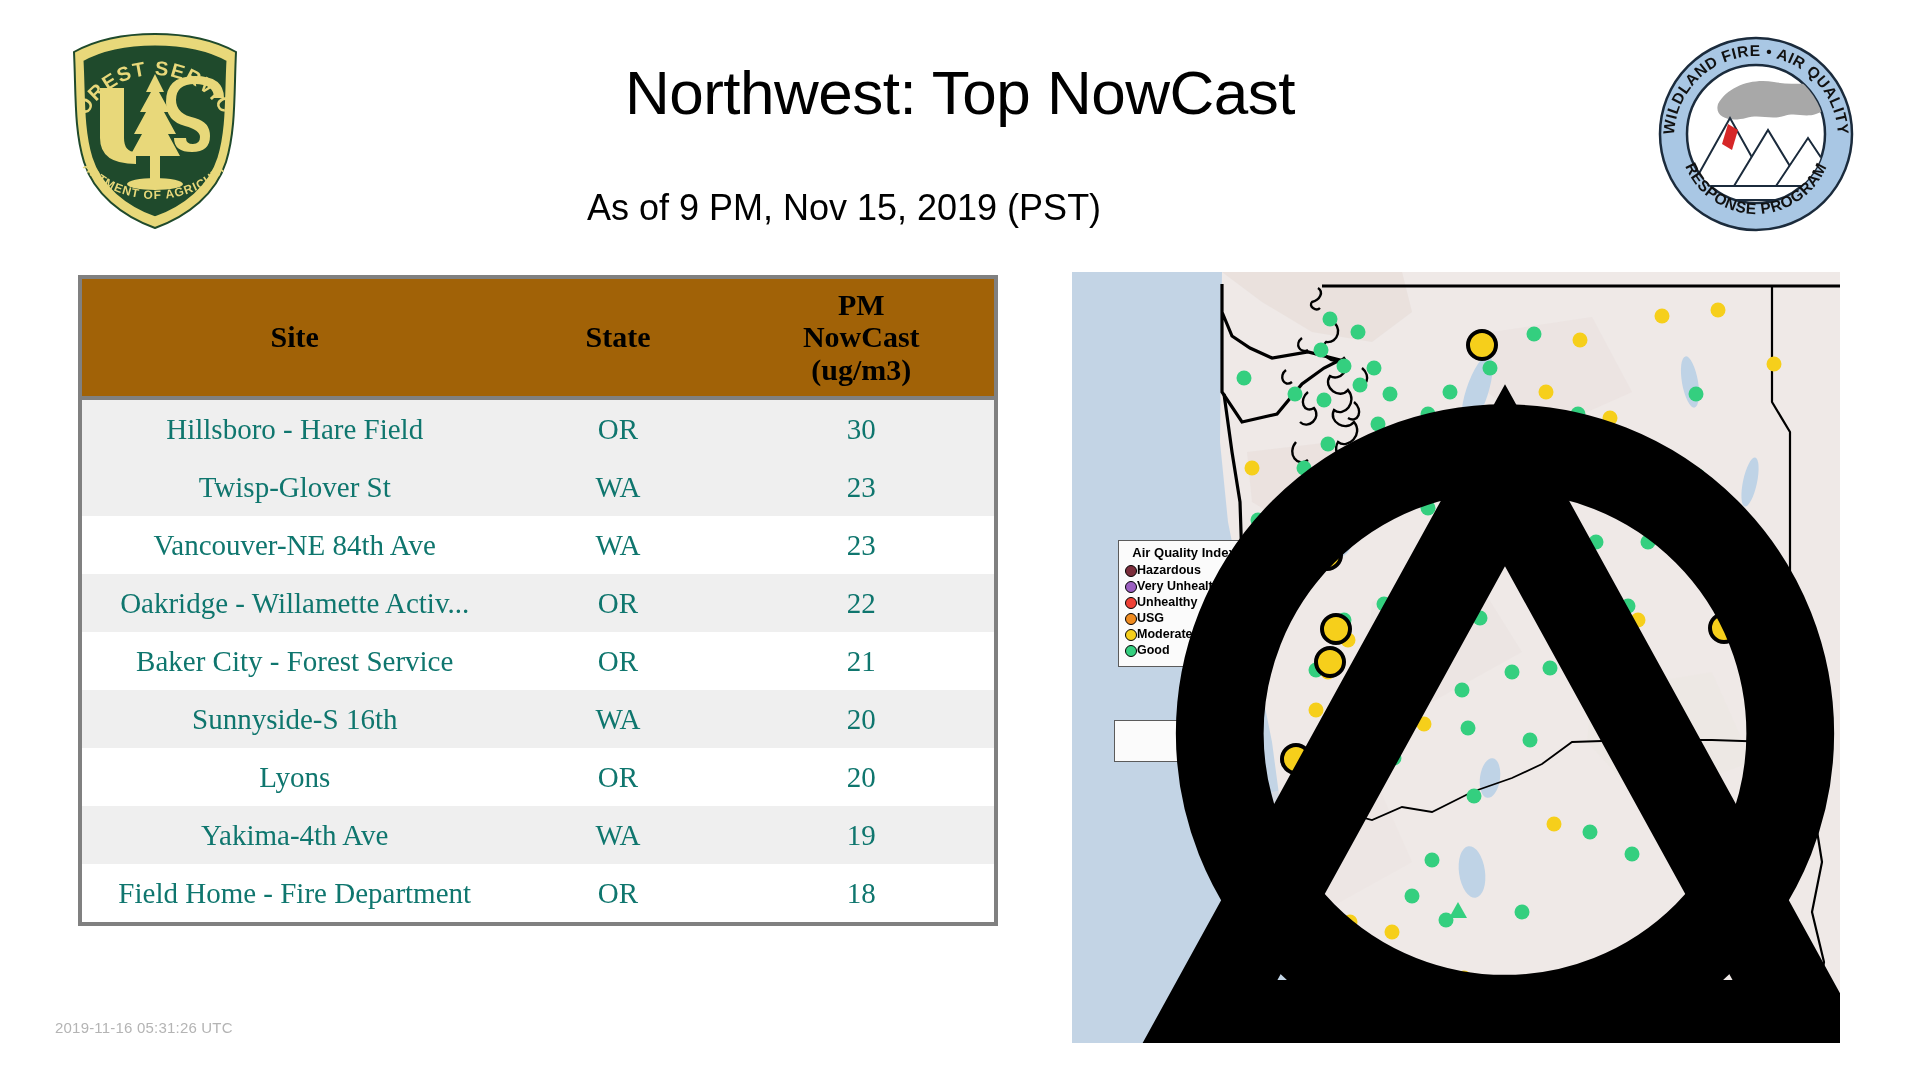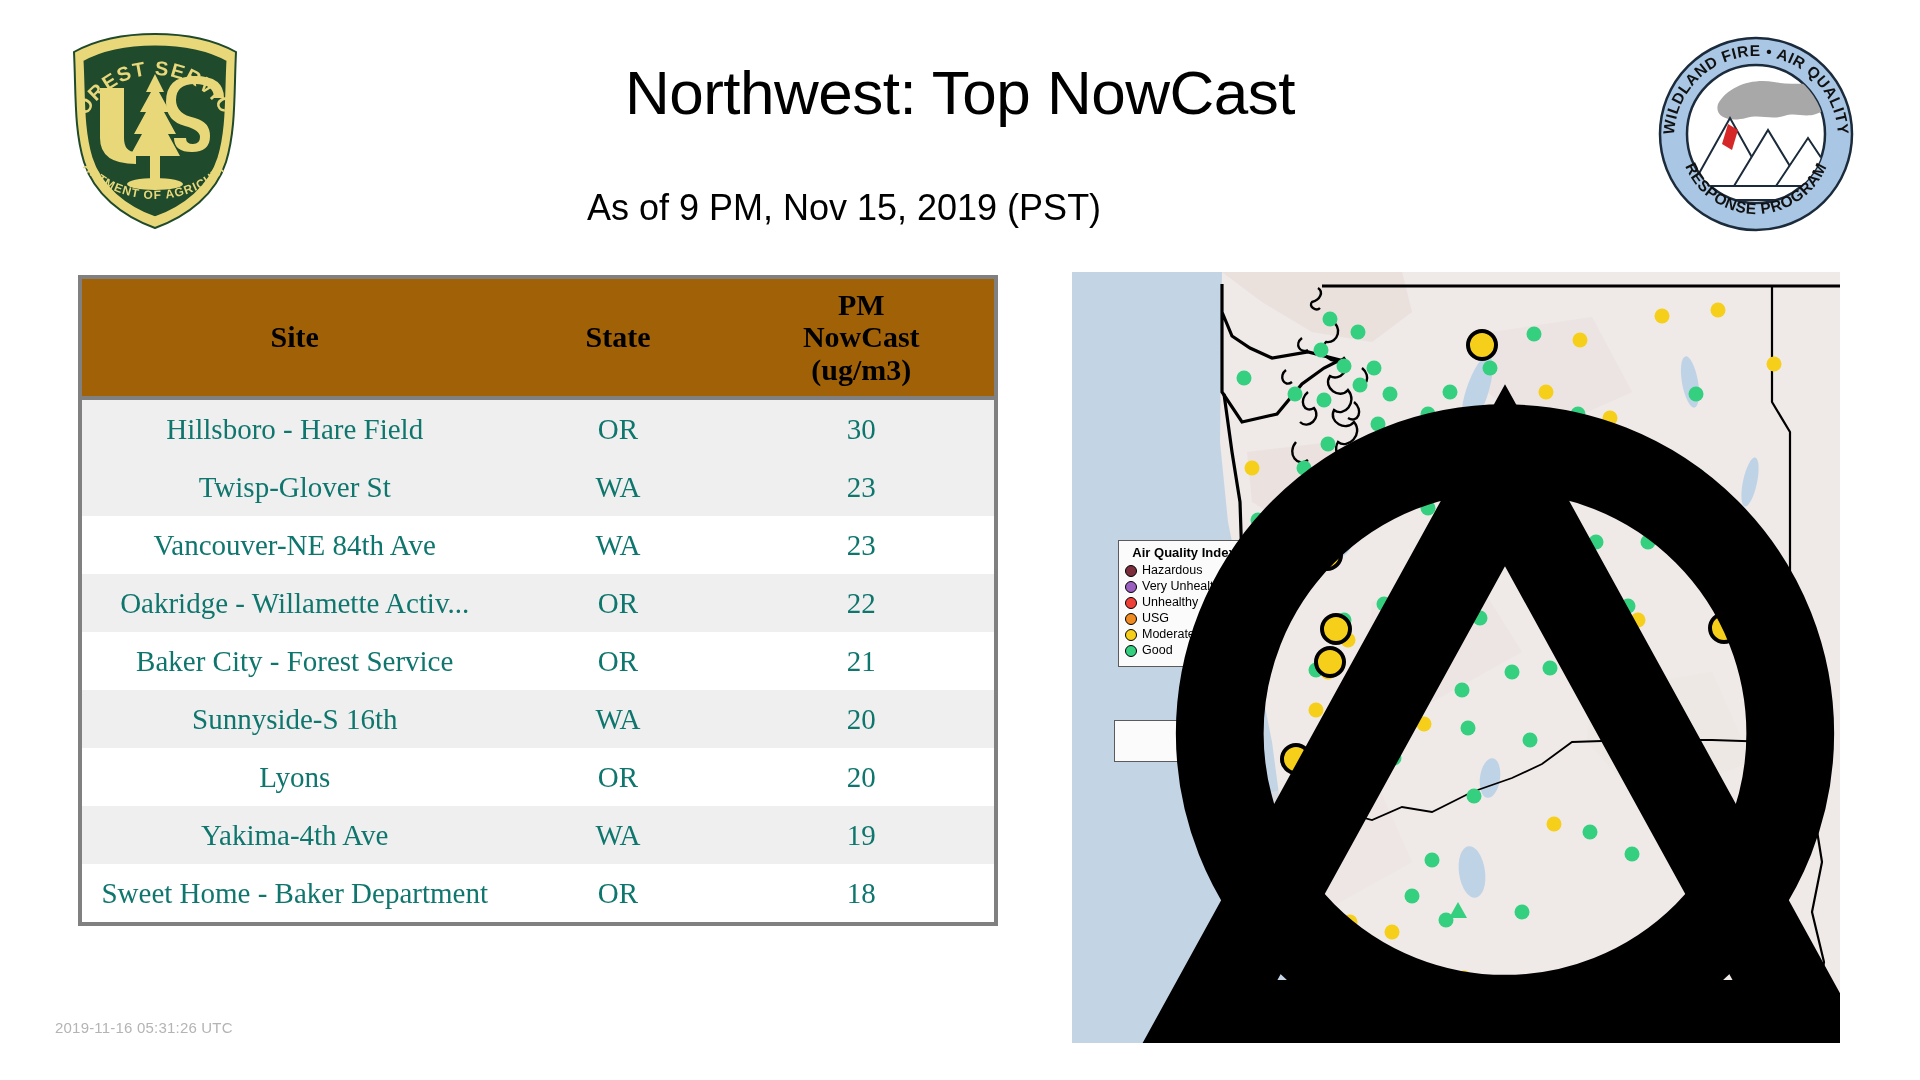--- a/index.html
+++ b/index.html
@@ -85,21 +85,21 @@
   .legend-aqi{
     position:absolute;left:46px;top:268px;width:132px;
     background:#fbfbfb;border:1.5px solid #5b5b5b;
     padding:5px 6px 7px 6px;box-sizing:border-box;
   }
   .legend-aqi .legend-title{
     font-family:"Liberation Sans", sans-serif;
     font-size:13px;font-weight:bold;color:#000;text-align:center;
     margin-bottom:4px;line-height:1;
   }
-  .legend-row{display:flex;align-items:center;gap:5px;height:15px;margin-bottom:1px;}
+  .legend-row{display:flex;align-items:center;height:15px;margin-bottom:1px;font-weight:bold;}
   .legend-dot{
     width:12px;height:12px;border-radius:50%;
     border:1.2px solid #000;flex:0 0 auto;box-sizing:border-box;
   }
   .legend-label{
     font-family:"Liberation Sans", sans-serif;
     font-size:12.5px;color:#000;line-height:1;white-space:nowrap;
   }
   .legend-sym{
     position:absolute;left:42px;top:448px;width:88px;
@@ -238,21 +238,21 @@
           <td>Lyons</td>
           <td>OR</td>
           <td>20</td>
         </tr>
         <tr class="alt">
           <td>Yakima-4th Ave</td>
           <td>WA</td>
           <td>19</td>
         </tr>
         <tr class="norm">
-          <td>Sweet Home - Baker Department</td>
+          <td>Field Home - Fire Department</td>
           <td>OR</td>
           <td>18</td>
         </tr>
       </tbody>
     </table>
   </div>
 
   <div class="timestamp">2019-11-16 05:31:26 UTC</div>
 
   <div class="map">

